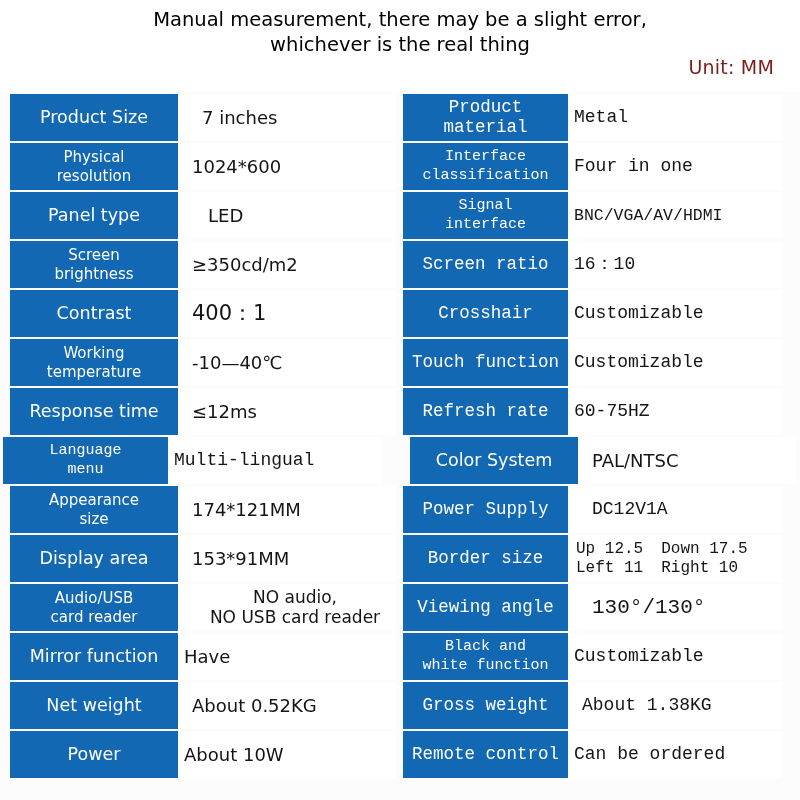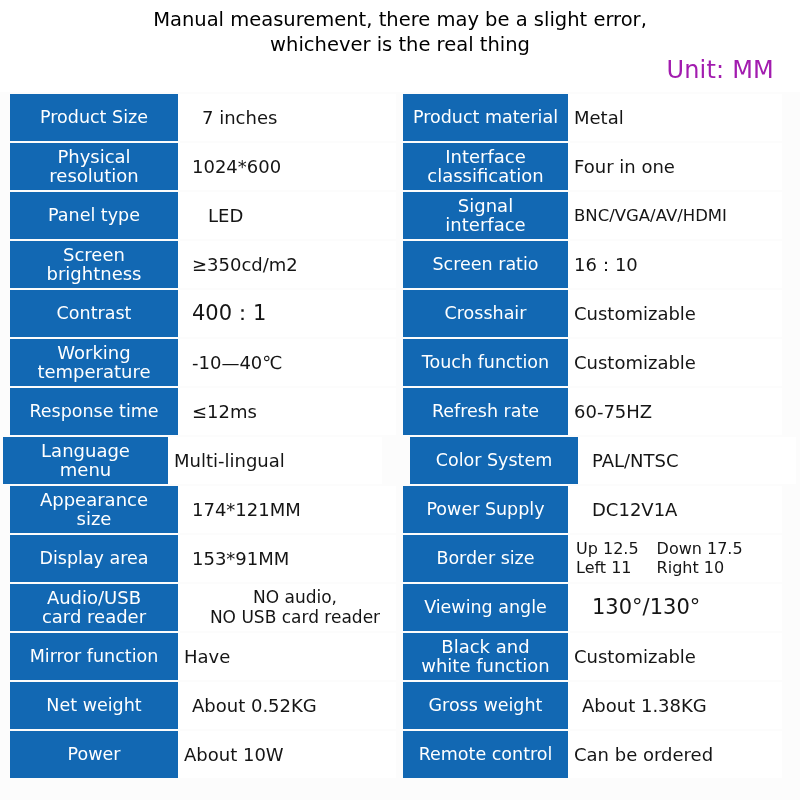--- a/index.html
+++ b/index.html
@@ -42,22 +42,22 @@
     font-family: "DejaVu Sans", sans-serif;
   }
   .notice-line {
     display: block;
     white-space: nowrap;
   }
   .unit {
     position: absolute;
     right: 26px;
     top: 56px;
-    color: #a21caf;
-    font-size: 24px;
+    color: #7f1d1d;
+    font-size: 19px;
     letter-spacing: 0.2px;
   }
 
   
   .table {
     position: absolute;
     left: 0;
     top: 93px;
     width: 800px;
     height: 686px;
@@ -71,39 +71,39 @@
     min-height: 0;
   }
   .half {
     position: relative;
     display: flex;
     width: 50%;
     box-sizing: border-box;
     min-width: 0;
   }
   .half-left  { padding: 1.3px 0 1.3px 10px; }
-  .half-right { padding: 1.3px 0 1.3px 3px; }
+  .half-right { padding: 1.3px 0 1.3px 3px; font-family: Liberation Mono, monospace; }
 
   .label {
     flex: 0 0 auto;
     box-sizing: border-box;
     background: #1268b3;
     color: #ffffff;
     display: flex;
     align-items: center;
     justify-content: center;
     text-align: center;
     font-size: 17.5px;
     line-height: 19.5px;
     padding: 0 4px;
   }
   .half-left  .label { width: 168px; }
   .half-right .label { width: 165px; }
 
-  .label.two-line { font-size: 18px; line-height: 18.5px; text-align: center; }
+  .label.two-line { font-size: 15px; line-height: 18.5px; text-align: center; }
 
   .value {
     flex: 1 1 auto;
     box-sizing: border-box;
     background: #ffffff;
     color: #151515;
     display: flex;
     align-items: center;
     font-size: 18px;
     line-height: 21px;

